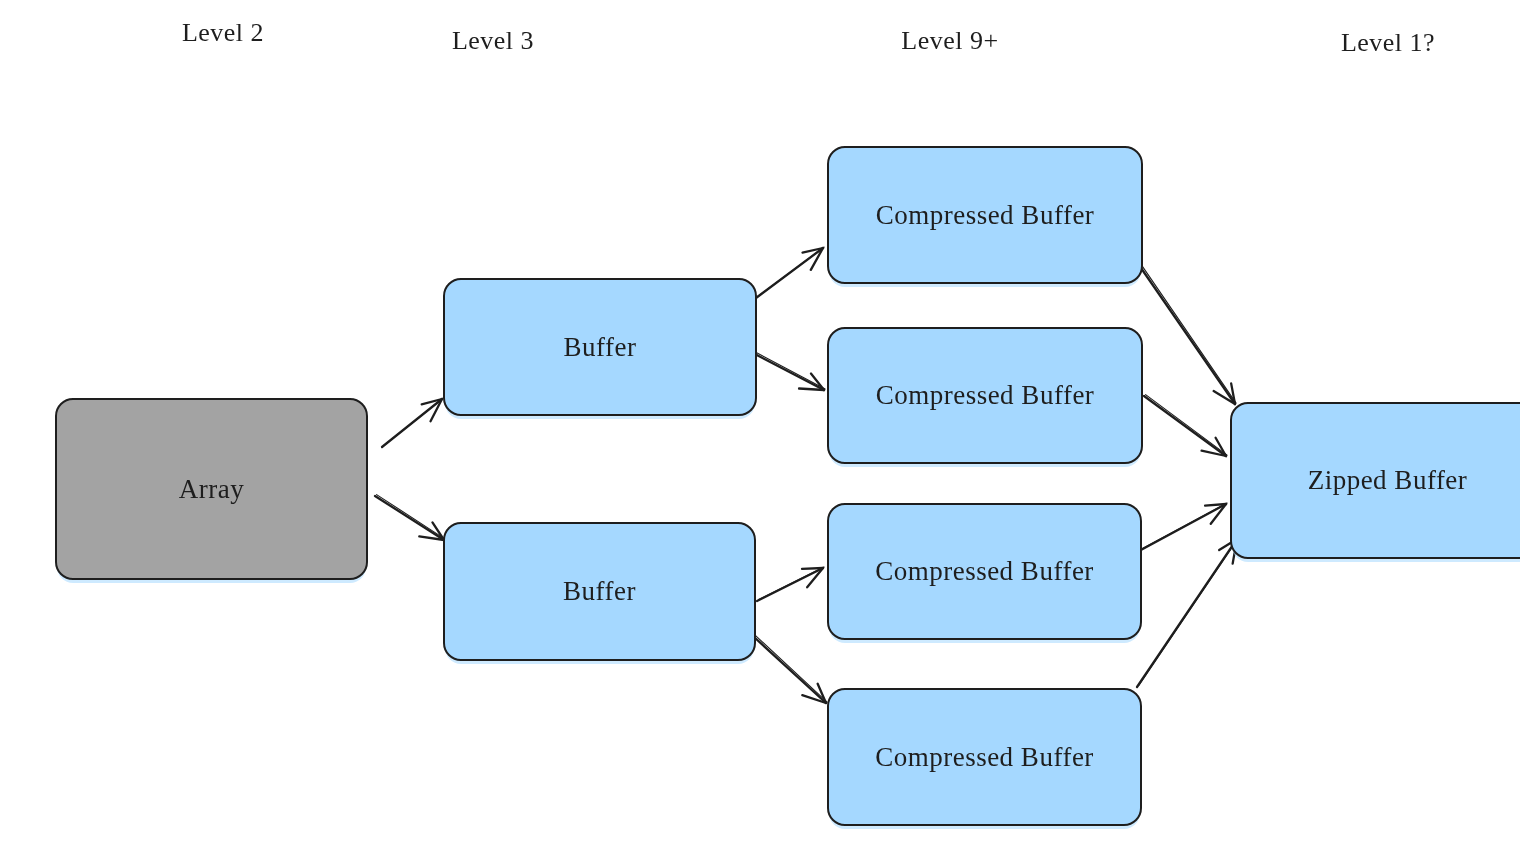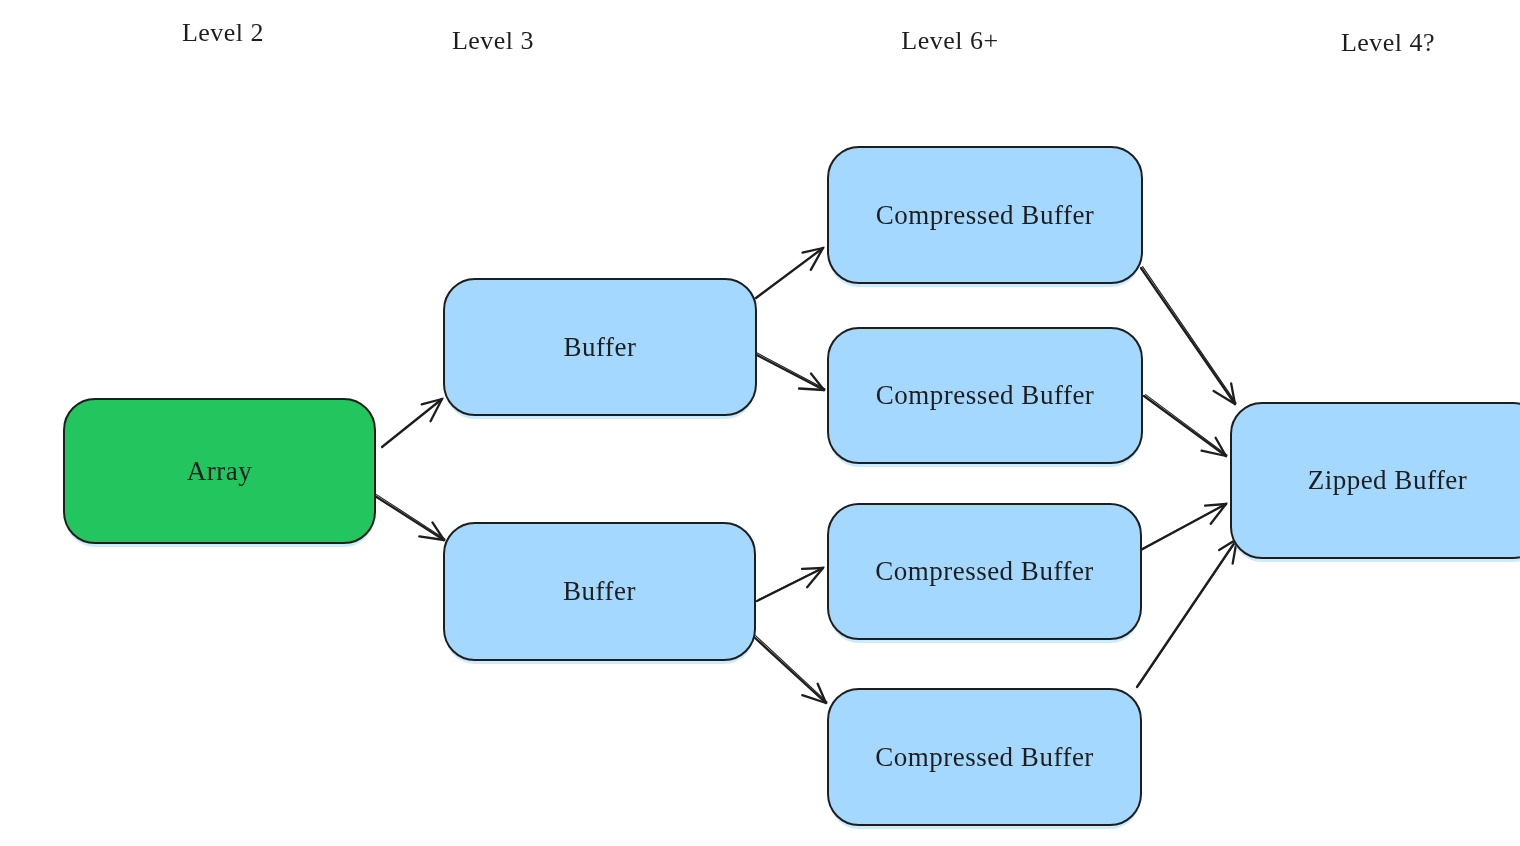--- a/index.html
+++ b/index.html
@@ -22,21 +22,21 @@
     letter-spacing: 0.5px;
     color: var(--text-color);
     white-space: nowrap;
     user-select: none;
   }
   .node {
     position: absolute;
     box-sizing: border-box;
     border-style: solid;
     border-width: 2.5px;
-    border-radius: 32px;
+    border-radius: 18px;
     display: flex;
     align-items: center;
     justify-content: center;
     
     box-shadow: 0 5px 0 -2px rgba(165, 216, 255, 0.55);
   }
   .node-label {
     font-size: 27px;
     letter-spacing: 0.5px;
     color: var(--text-color);
@@ -112,25 +112,25 @@
       <g>
         <line x1="1092" y1="687" x2="1192" y2="539" stroke="#1e1e1e" stroke-width="2.3" stroke-linecap="round"></line>
         <line x1="1093.6" y1="685.6" x2="1193.1" y2="538.1" stroke="#1e1e1e" stroke-width="1.1" stroke-linecap="round"></line>
         <line x1="1192" y1="539" x2="1174.1696261030647" y2="550.0940419458144" stroke="#1e1e1e" stroke-width="2.3" stroke-linecap="round"></line>
         <line x1="1192" y1="539" x2="1187.6666550720993" y2="563.6215783762096" stroke="#1e1e1e" stroke-width="2.3" stroke-linecap="round"></line>
       </g>
     </svg>
   <div id="labels">
       <div class="col-label" style="left: 178px; top: 33px;">Level 2</div>
       <div class="col-label" style="left: 448px; top: 41px;">Level 3</div>
-      <div class="col-label" style="left: 905px; top: 41px;">Level 6+</div>
-      <div class="col-label" style="left: 1343px; top: 43px;">Level 4?</div>
+      <div class="col-label" style="left: 905px; top: 41px;">Level 9+</div>
+      <div class="col-label" style="left: 1343px; top: 43px;">Level 1?</div>
     </div>
   <div id="nodes">
-      <div class="node" style="left: 18px; top: 398px; width: 313px; height: 146px; background: #22c55e; border-color: rgb(30, 30, 30);">
+      <div class="node" style="left: 10px; top: 398px; width: 313px; height: 182px; background: #a3a3a3; border-color: rgb(30, 30, 30);">
         <span class="node-label">Array</span>
       </div>
       <div class="node" style="left: 398px; top: 278px; width: 314px; height: 138px; background: rgb(165, 216, 255); border-color: rgb(30, 30, 30);">
         <span class="node-label">Buffer</span>
       </div>
       <div class="node" style="left: 398px; top: 522px; width: 313px; height: 139px; background: rgb(165, 216, 255); border-color: rgb(30, 30, 30);">
         <span class="node-label">Buffer</span>
       </div>
       <div class="node" style="left: 782px; top: 146px; width: 316px; height: 138px; background: rgb(165, 216, 255); border-color: rgb(30, 30, 30);">
         <span class="node-label">Compressed Buffer</span>

